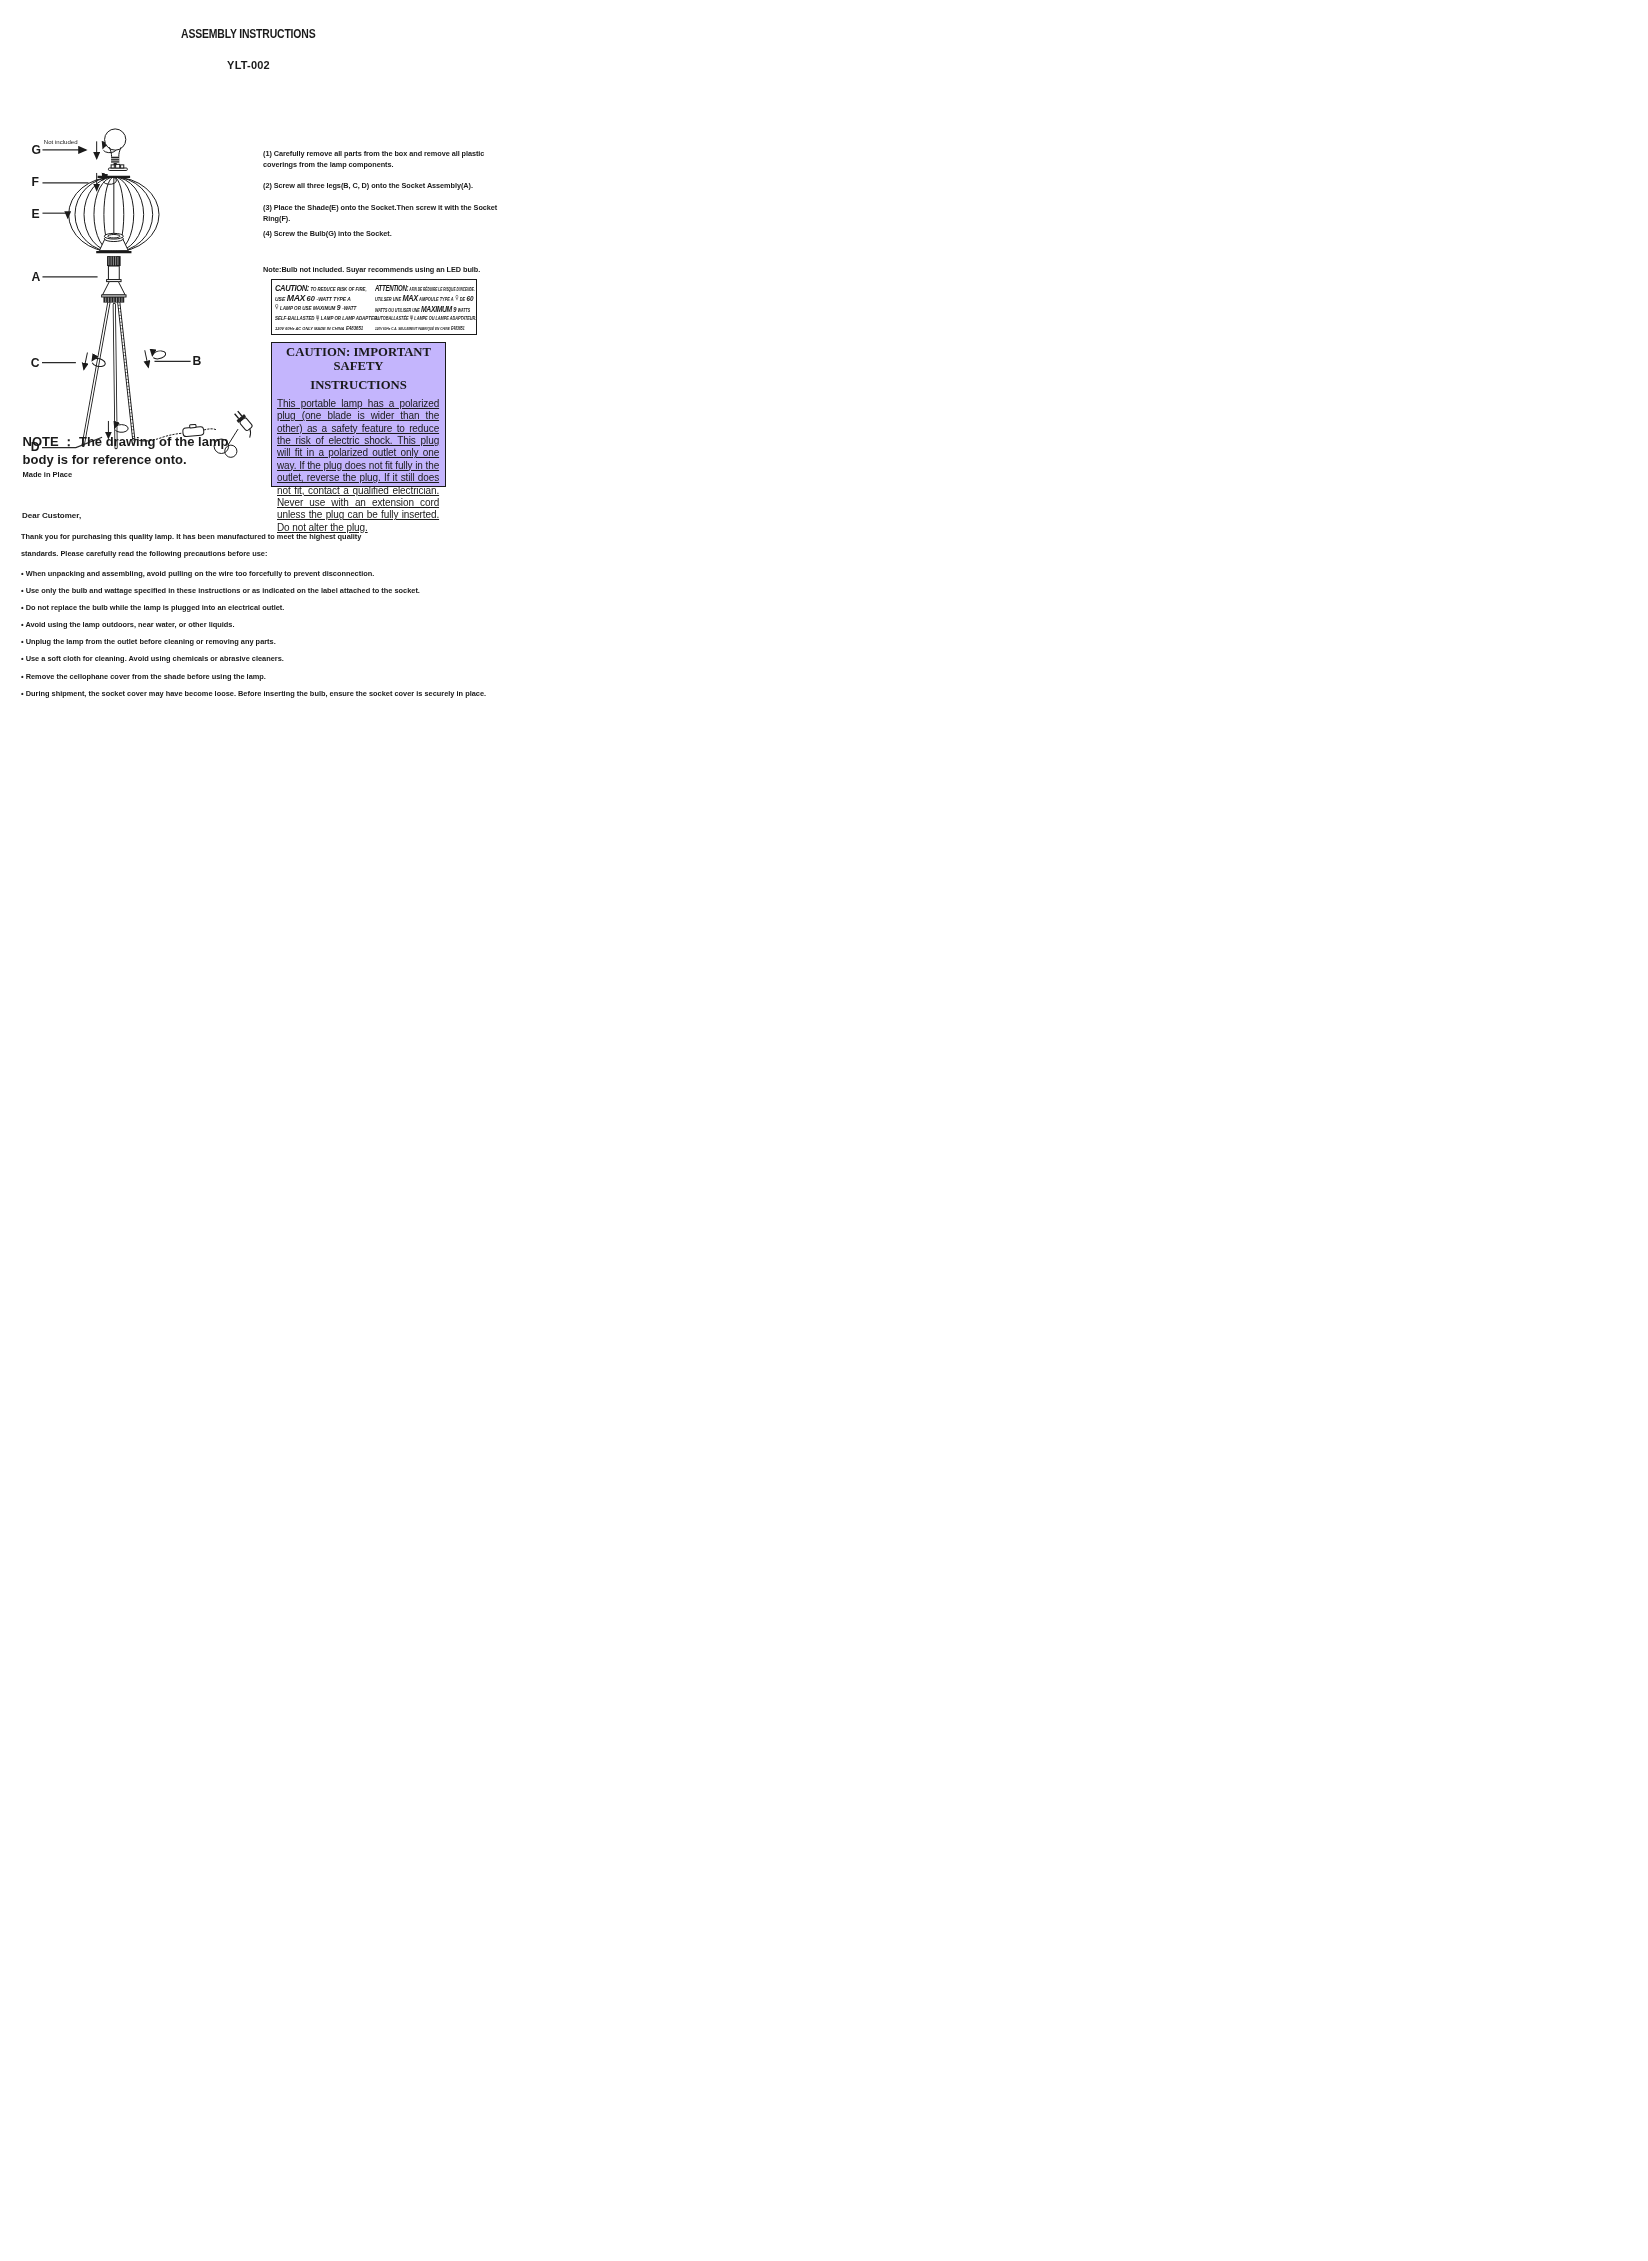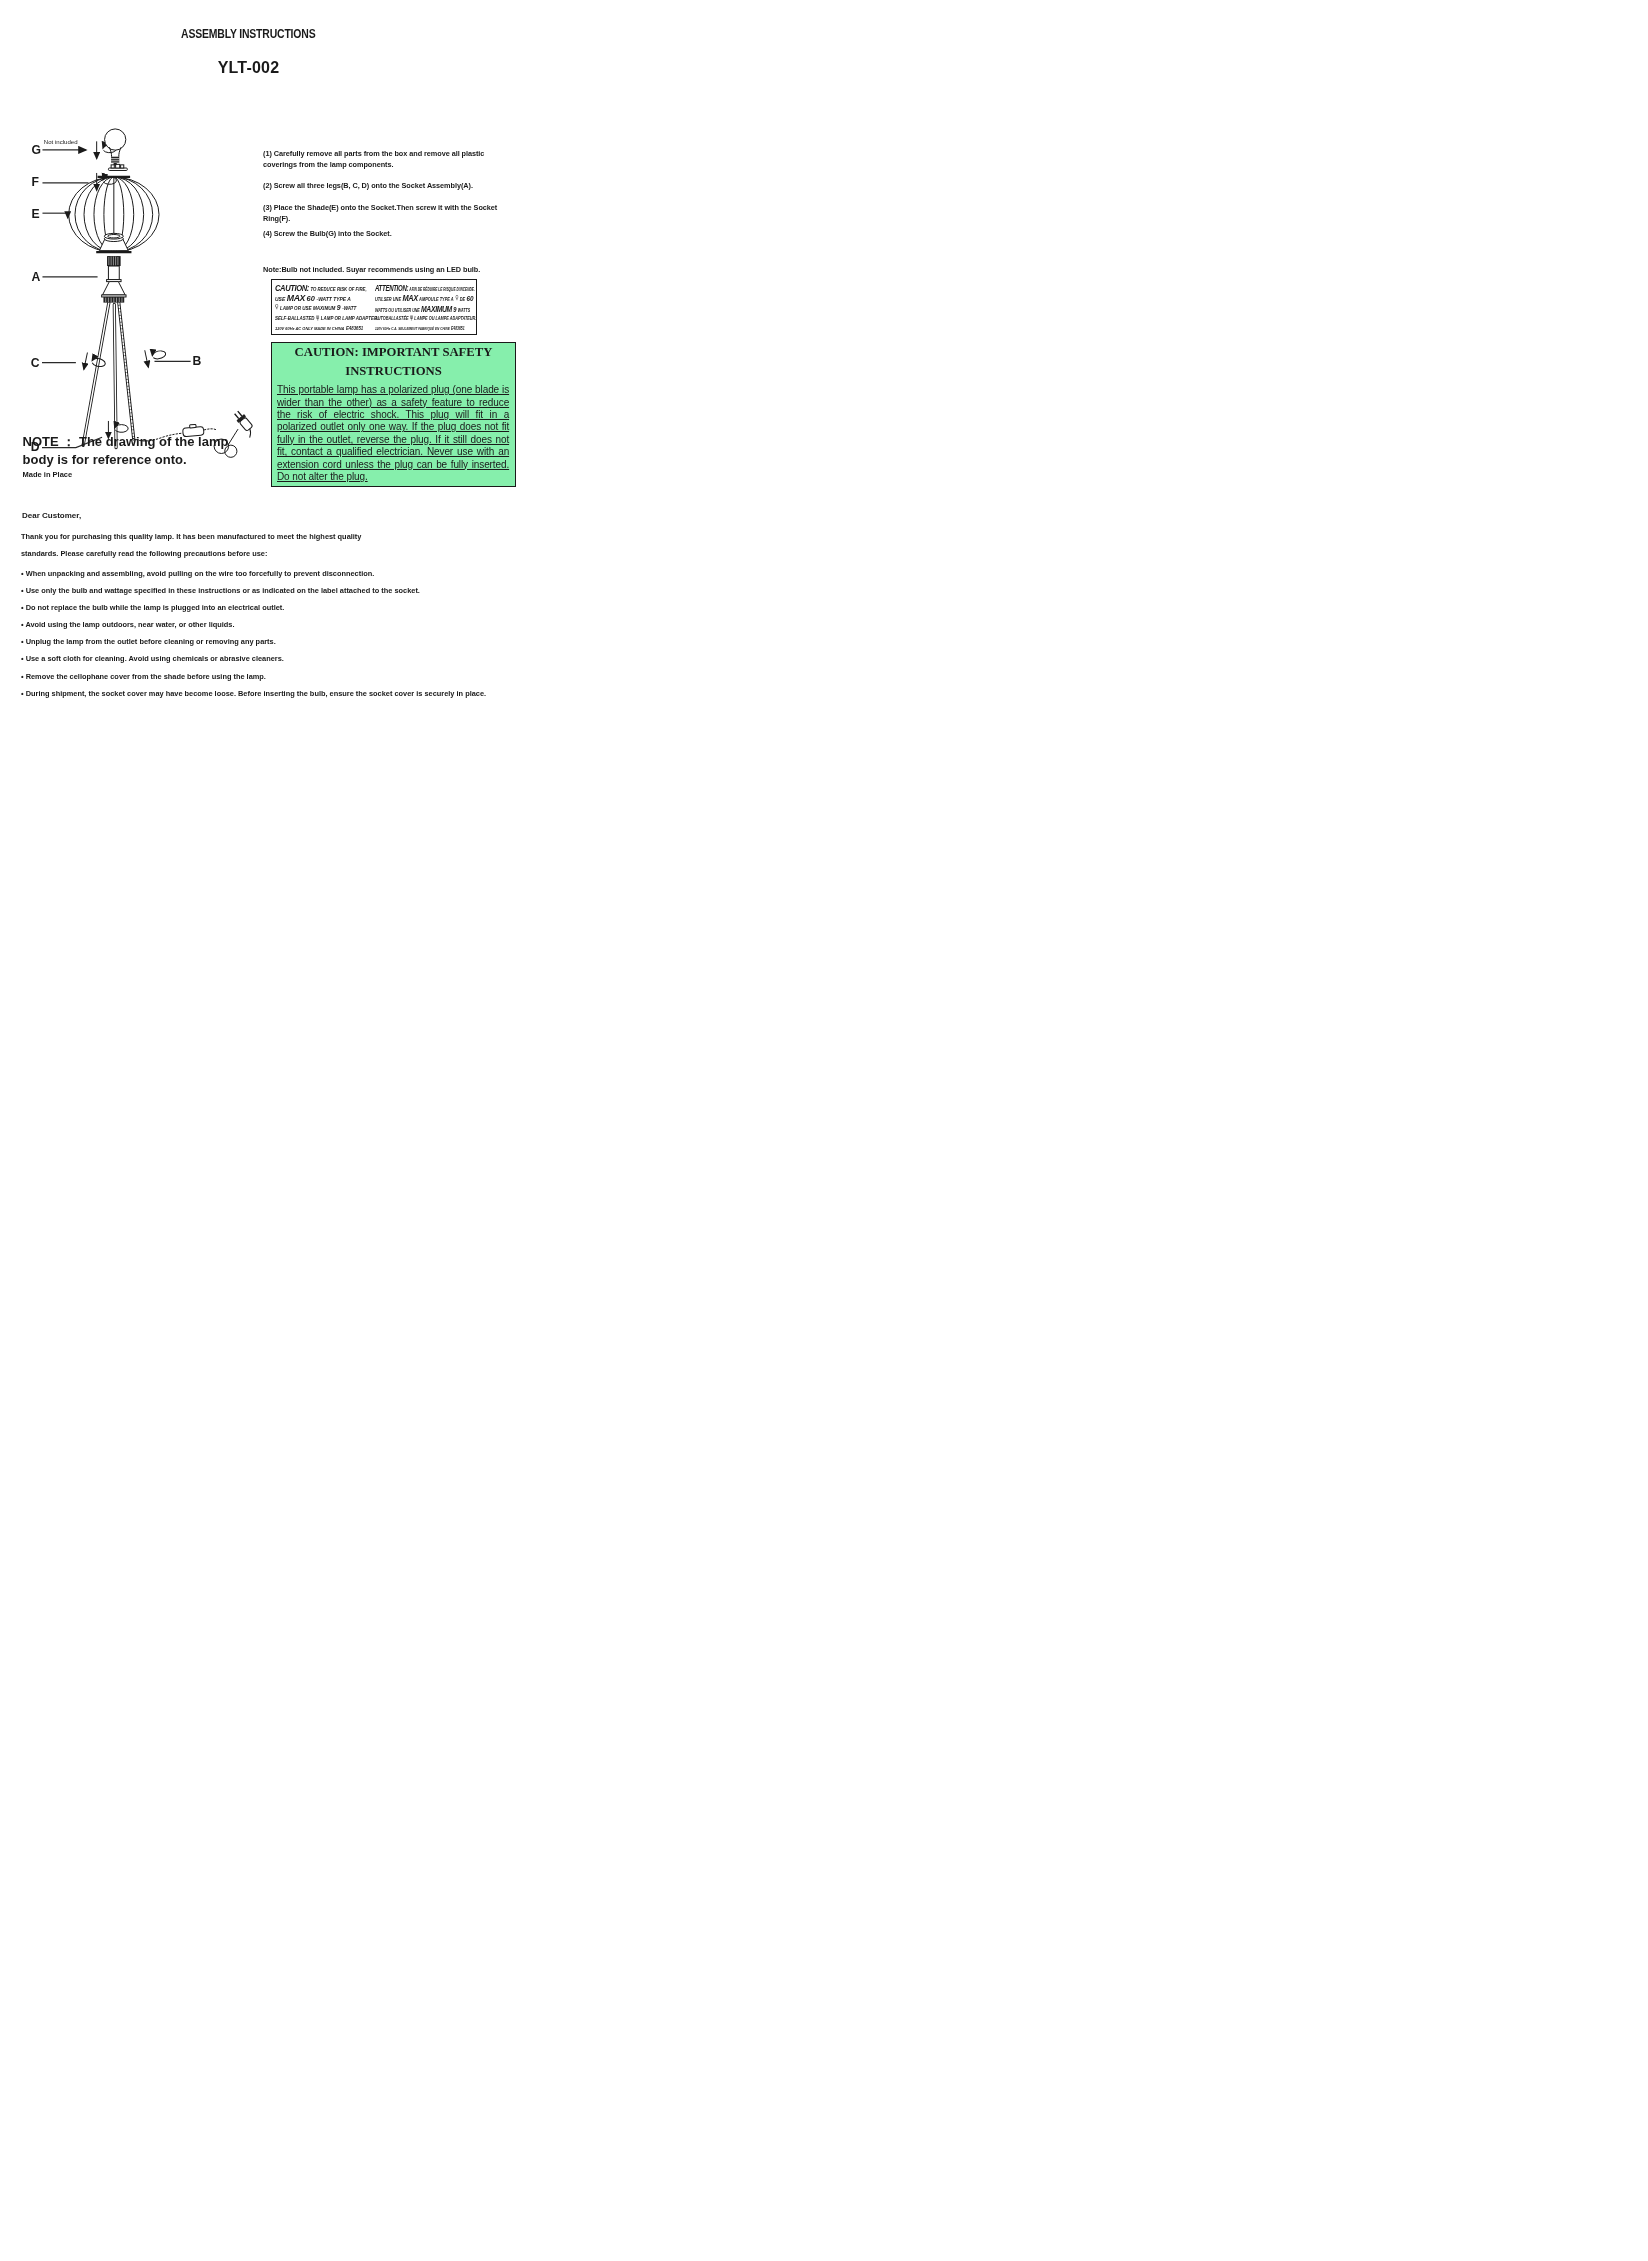--- a/index.html
+++ b/index.html
@@ -2,21 +2,21 @@
 <html style="font-size:7.2px"><head>
 <meta charset="utf-8">
 <style>
   html,body{margin:0;padding:0;background:#ffffff;}
   .page{position:relative;width:549px;height:777px;background:#fff;overflow:hidden;
         font-family:"Liberation Sans",sans-serif;color:#1a1a1a;}
   .abs{position:absolute;}
   .center-band{left:0;width:497px;text-align:center;}
   .title{top:27px;font-size:12px;font-weight:bold;}
   .title>span{display:inline-block;transform:scaleX(.87);transform-origin:center;letter-spacing:-0.2px;white-space:nowrap;}
-  .model{top:59px;font-size:16px;font-weight:bold;letter-spacing:0.2px;}
+  .model{top:59px;font-size:11px;font-weight:bold;letter-spacing:0.2px;}
   
   .step{left:263px;width:280px;font-size:7.3px;line-height:11px;font-weight:bold;white-space:pre-line;letter-spacing:-0.05px;margin-top:35px;}
   
   .cl-box{left:271px;top:279px;width:206px;height:56px;border:1.4px solid #1a1a1a;box-sizing:border-box;background:#fff;}
   .cl-col{position:absolute;top:1.8px;font-style:italic;}
   .cl-col.en{left:3.2px;width:96px;}
   .cl-col.fr{left:103px;width:100px;}
   .lrow{height:10.4px;white-space:nowrap;}
   .lrow.last{height:8.6px;}
   .lrow-in{display:inline-flex;align-items:baseline;transform-origin:left center;}
@@ -25,21 +25,21 @@
   .sx78{transform:scaleX(.78);} .sx80{transform:scaleX(.80);} .sx82{transform:scaleX(.82);}
   .sx85{transform:scaleX(.85);} .sx92{transform:scaleX(.92);}
   .cl-big{font-size:9.5px;font-weight:bold;letter-spacing:-0.5px;}
   .cl-med{font-size:5.4px;font-weight:bold;}
   .cl-med-fr{font-size:5px;font-weight:bold;}
   .cl-num{font-size:8.1px;font-weight:bold;}
   .cl-sm{font-size:4.3px;font-weight:bold;}
   .cl-cert{font-size:4.7px;font-weight:bold;}
   .mini-ic{flex:none;align-self:center;}
   
-  .sf-box{left:271px;top:342px;width:245px;height:145px;border:1.1px solid #1a1a1a;box-sizing:border-box;background:#86efac;}
+  .sf-box{left:271px;top:342px;width:175px;height:145px;border:1.1px solid #1a1a1a;box-sizing:border-box;background:#c4b5fd;}
   .sf-title{margin-top:3.2px;text-align:center;font-family:"Liberation Serif",serif;font-weight:bold;font-size:12.7px;line-height:13.6px;}
   .sf-title.l2{margin-top:5.4px;}
   .sf-body{margin:5.4px 5.9px 0 5px;font-size:10px;line-height:12.4px;text-align:justify;letter-spacing:-0.1px;text-decoration:underline;}
   
   .noteline{left:22.6px;font-size:13px;font-weight:bold;white-space:nowrap;}
   .letterline{left:21px;font-size:7.4px;font-weight:bold;white-space:nowrap;}
   .salut{left:22px;font-size:8px;font-weight:bold;}
   .bullet::before{content:"• ";}
   
   .diagram{left:0;top:118px;}

